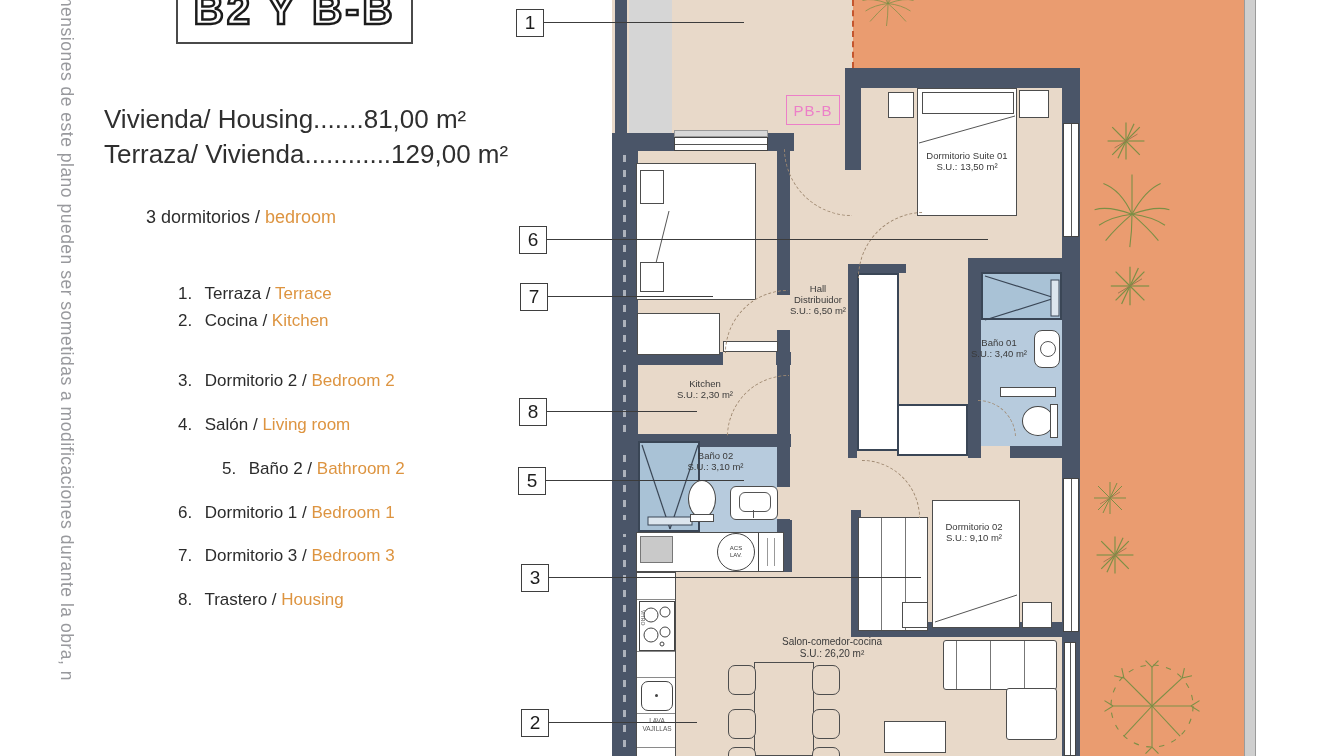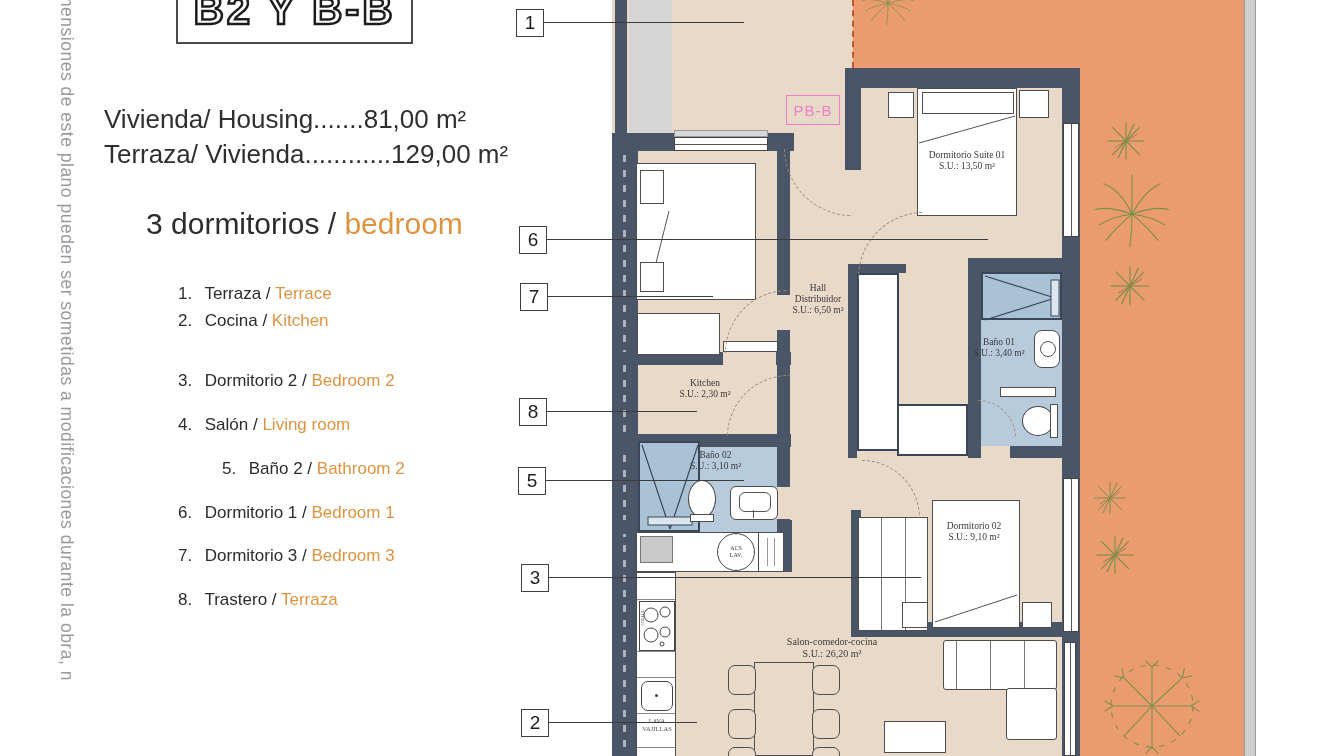--- a/index.html
+++ b/index.html
@@ -1,21 +1,21 @@
 <!DOCTYPE html>
 <html><head>
 <meta charset="utf-8">
 <style>
   html,body{margin:0;padding:0;background:#fff;}
   #canvas{position:relative;width:1319px;height:756px;background:#ffffff;overflow:hidden;
           font-family:"Liberation Sans",sans-serif;}
   .abs{position:absolute;}
   .wall{position:absolute;background:#4a5568;}
   .floor{position:absolute;}
-  .label{position:absolute;color:#3a3a3a;text-align:center;line-height:1.18;font-size:9.5px;font-family:Liberation Serif, serif;}
+  .label{position:absolute;color:#3a3a3a;text-align:center;line-height:1.18;font-size:9.5px;}
   .marker{position:absolute;width:26px;height:26px;background:#fff;border:1.5px solid #3f3f3f;
           display:flex;align-items:center;justify-content:center;font-size:19px;color:#1e1e1e;z-index:40;}
   .leader{position:absolute;height:1.2px;background:#3c3c3c;z-index:35;}
   .furn{position:absolute;background:#ffffff;border:1.2px solid #4d4d4d;box-sizing:border-box;}
   .furnbeige{position:absolute;background:#e8d9c9;border:1.2px solid #4d4d4d;box-sizing:border-box;}
   .win{position:absolute;background:#ffffff;border:1px solid #444;box-sizing:border-box;}
   .arc{position:absolute;border:1.5px dashed #a08a72;border-radius:50%;box-sizing:border-box;z-index:20;}
   .blue{position:absolute;background:#b7cbdd;}
   .shower{position:absolute;background:#a9c2d6;border:2px solid #3a4656;box-sizing:border-box;}
   .cell-line{position:absolute;background:#8a8a8a;height:1px;}
@@ -29,21 +29,21 @@
 
   <div class="abs vtext" style="left:56px;top:-8px;height:776px;font-size:17.5px;color:#98999d;letter-spacing:.5px;">mensiones de este plano pueden ser sometidas a modificaciones durante la obra, n</div>
 
   <div class="abs" style="left:176px;top:-62px;width:233px;height:102px;border:2px solid #4a4a4a;background:#fff;">
     <div style="position:absolute;bottom:8px;width:100%;text-align:center;font-size:42px;font-weight:700;
                 letter-spacing:3px;color:#fff;-webkit-text-stroke:2.5px #1c1c1c;">B2 Y B-B</div>
   </div>
 
   <div class="abs" style="left:104px;top:104px;font-size:26px;color:#2f2f2f;">Vivienda/ Housing.......81,00 m²</div>
   <div class="abs" style="left:104px;top:139px;font-size:26px;color:#2f2f2f;">Terraza/ Vivienda............129,00 m²</div>
-  <div class="abs" style="left:146px;top:207px;font-size:30px;color:#2c2c2c;">
+  <div class="abs" style="left:146px;top:207px;font-size:18px;color:#2c2c2c;">
     <span>3 dormitorios /</span>
     <span style="color:#dd9440;">bedroom</span>
   </div>
 
   <div class="abs" style="left:178px;top:284px;font-size:17px;color:#2c2c2c;">
     <div style="position:absolute;top:0px;white-space:nowrap;">
       <span style="display:inline-block;width:22px;">1.</span>
       <span>Terraza /</span>
       <span style="color:#dd9440;">Terrace</span>
     </div>
@@ -73,21 +73,21 @@
       <span style="color:#dd9440;">Bedroom 1</span>
     </div>
     <div style="position:absolute;top:262px;white-space:nowrap;">
       <span style="display:inline-block;width:22px;">7.</span>
       <span>Dormitorio 3 /</span>
       <span style="color:#dd9440;">Bedroom 3</span>
     </div>
     <div style="position:absolute;top:306px;white-space:nowrap;">
       <span style="display:inline-block;width:22px;">8.</span>
       <span>Trastero /</span>
-      <span style="color:#dd9440;">Terraza</span>
+      <span style="color:#dd9440;">Housing</span>
     </div>
   </div>
 
   <div class="floor" style="left:612px;top:0;width:468px;height:756px;background:#e8d9c9;"></div>
 
   <div class="floor" style="left:853px;top:0;width:227px;height:70px;background:#ea9c70;"></div>
   <div class="floor" style="left:1080px;top:0;width:164px;height:756px;background:#ea9c70;"></div>
   <div class="floor" style="left:1244px;top:0;width:12px;height:756px;background:#cfcfcf;border-left:1px solid #9b9b9b;border-right:1px solid #9b9b9b;box-sizing:border-box;"></div>
   <div class="abs" style="left:852px;top:0;height:68px;border-left:2px dashed #c4562e;"></div>
 

